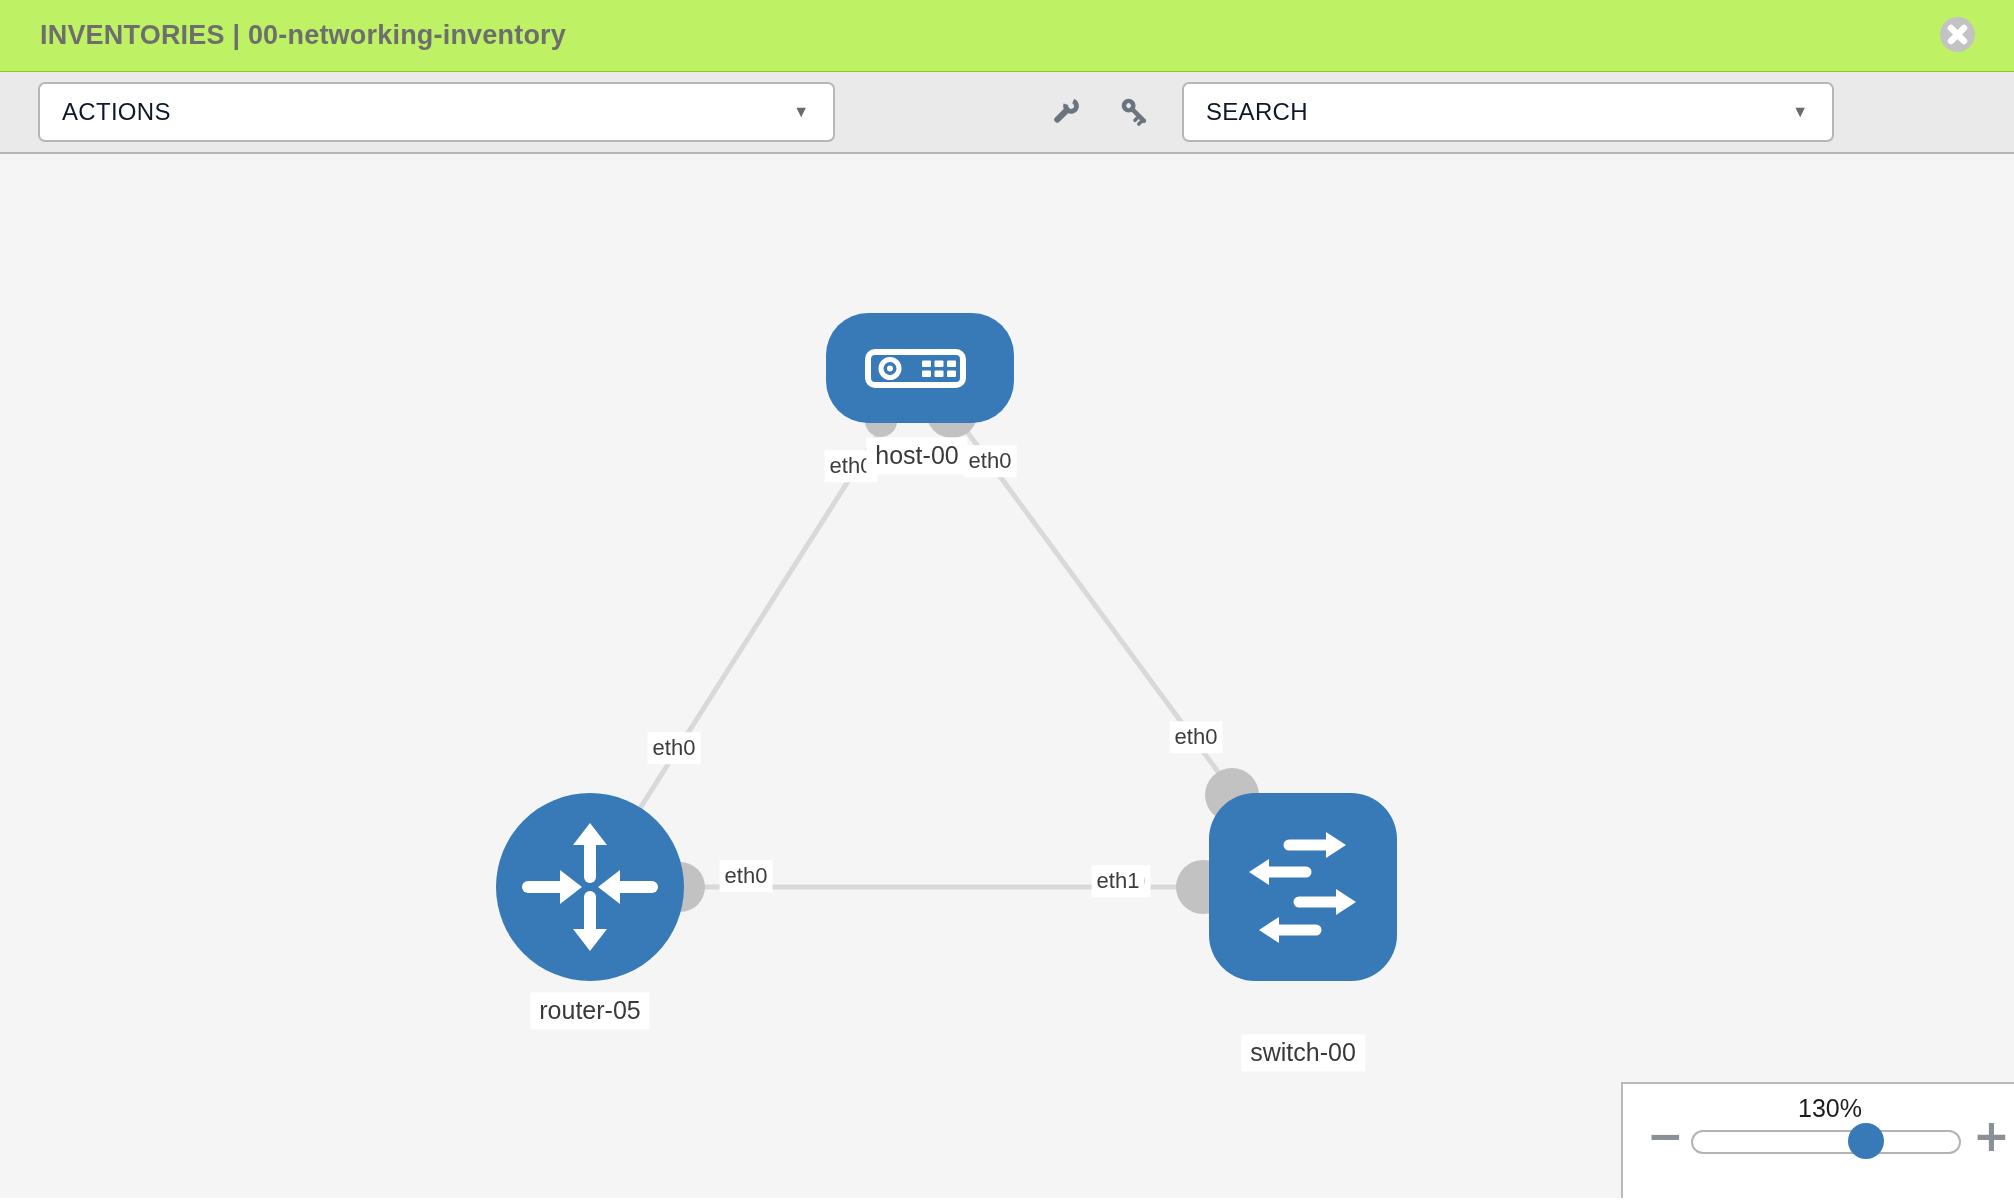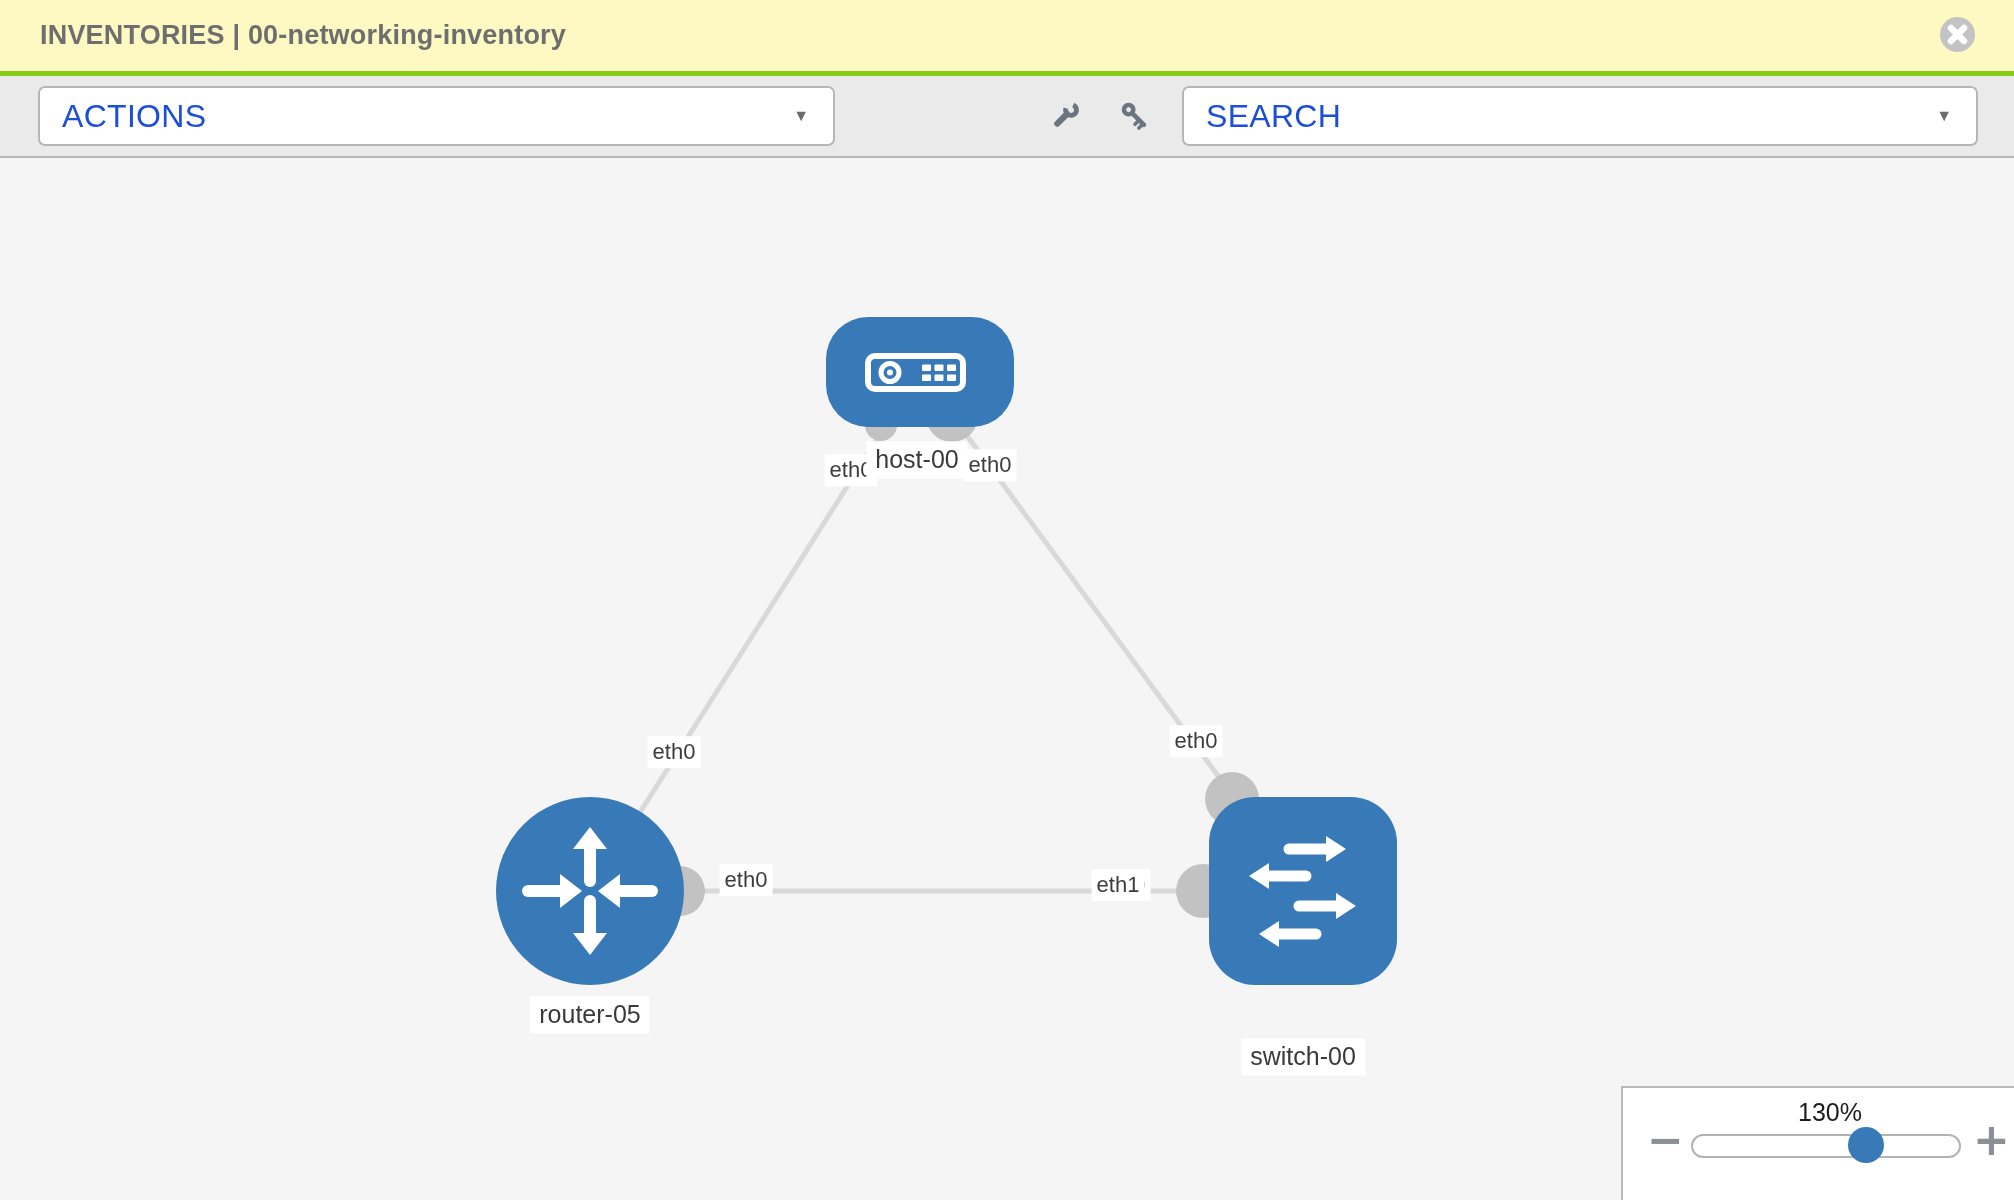--- a/index.html
+++ b/index.html
@@ -1,35 +1,35 @@
 <!DOCTYPE html>
 <html><head>
 <meta charset="utf-8">
 <style>
   html,body{margin:0;padding:0;}
   body{width:2014px;height:1200px;overflow:hidden;background:#fff;
        font-family:"Liberation Sans","DejaVu Sans",sans-serif;}
   .app{position:relative;width:2014px;height:1200px;}
 
   
-  .header{position:relative;height:71px;background:#fef9c3;border-bottom:5px solid #84cc16;}
+  .header{position:relative;height:71px;background:#bef264;border-bottom:1px solid #84cc16;}
   .page-title{position:absolute;left:40px;top:0;height:71px;line-height:71px;
               font-size:27px;font-weight:bold;color:#6e6e6e;letter-spacing:.2px;}
   .close-btn{position:absolute;right:38px;top:16px;width:37px;height:37px;cursor:pointer;border:0;background:none;padding:0;}
 
   
   .toolbar{position:relative;height:80px;background:#eaeaea;border-bottom:2px solid #b5b5b5;}
   .select-box{position:absolute;top:10px;height:60px;background:#fff;border:2px solid #b7b7b7;
               border-radius:7px;box-sizing:border-box;cursor:pointer;}
   .select-box .sel-text{position:absolute;left:22px;top:0;height:56px;line-height:56px;
-              font-size:32px;color:#1d4ed8;letter-spacing:.3px;text-align:right;}
+              font-size:24px;color:#0f172a;letter-spacing:.3px;text-align:right;}
   .select-box .caret{position:absolute;right:24px;top:0;height:56px;line-height:56px;
               font-size:16px;color:#6a6a6a;}
   .actions-box{left:38px;width:797px;}
-  .search-box{left:1182px;width:796px;}
+  .search-box{left:1182px;width:652px;}
   .tool-btn{position:absolute;top:18px;width:44px;height:44px;border:0;background:none;
             padding:0;cursor:pointer;}
   .tool-btn svg{width:36px;height:36px;display:block;margin:auto;}
   .wrench-btn{left:1043px;}
   .key-btn{left:1113px;}
 
   
   .canvas{position:relative;height:1044px;background:#f5f5f6;overflow:hidden;}
   #links-layer{position:absolute;left:0;top:0;}
   #nodes-layer,#chips-layer,#labels-layer{position:absolute;left:0;top:0;width:100%;height:100%;pointer-events:none;}

